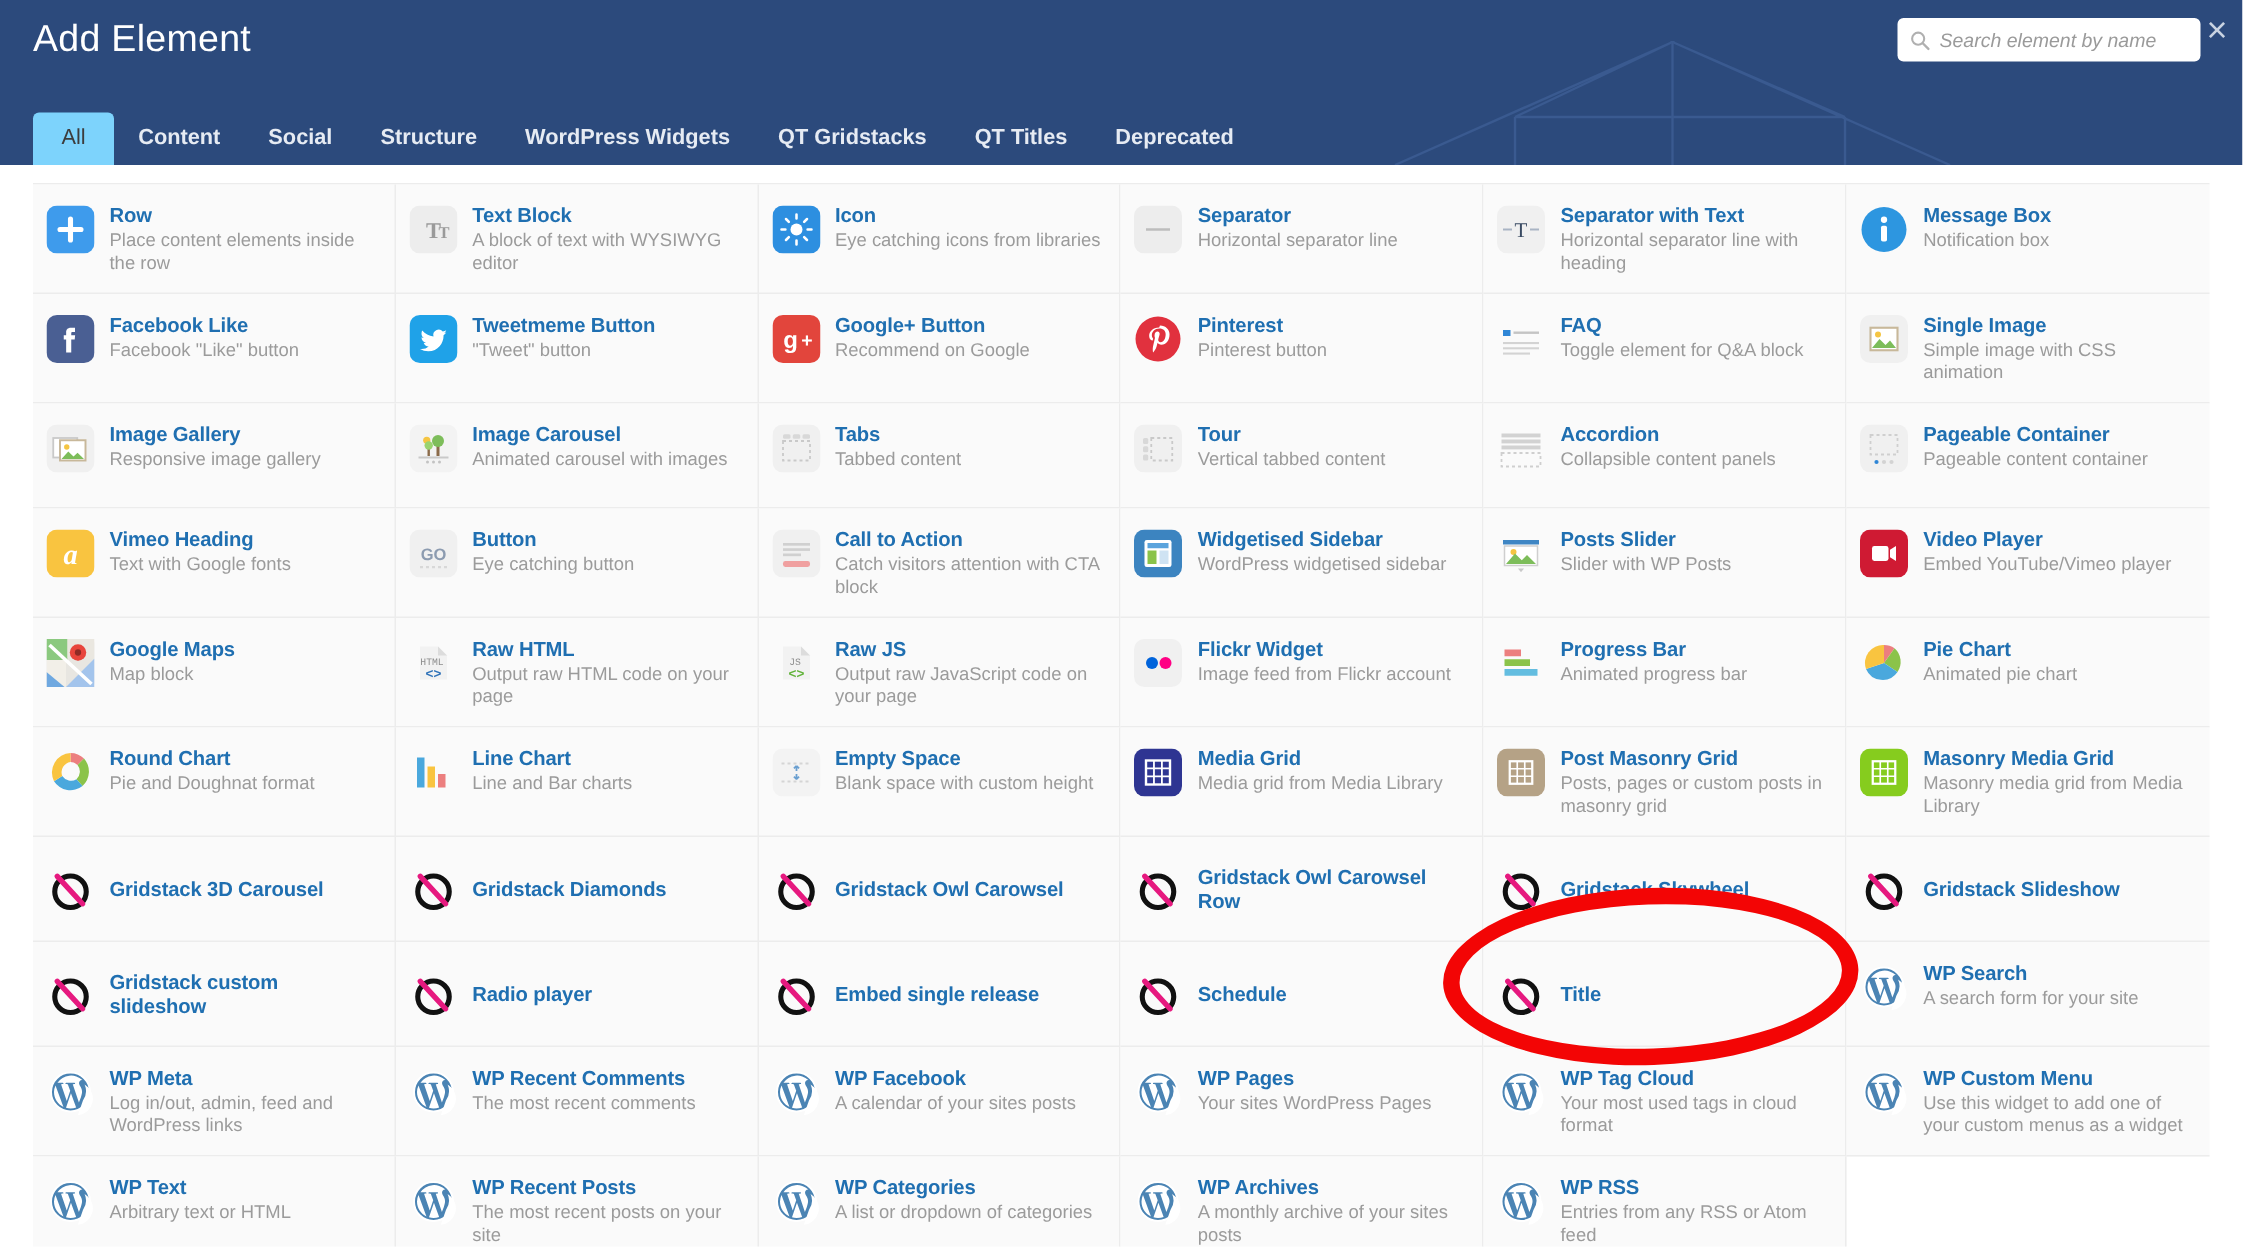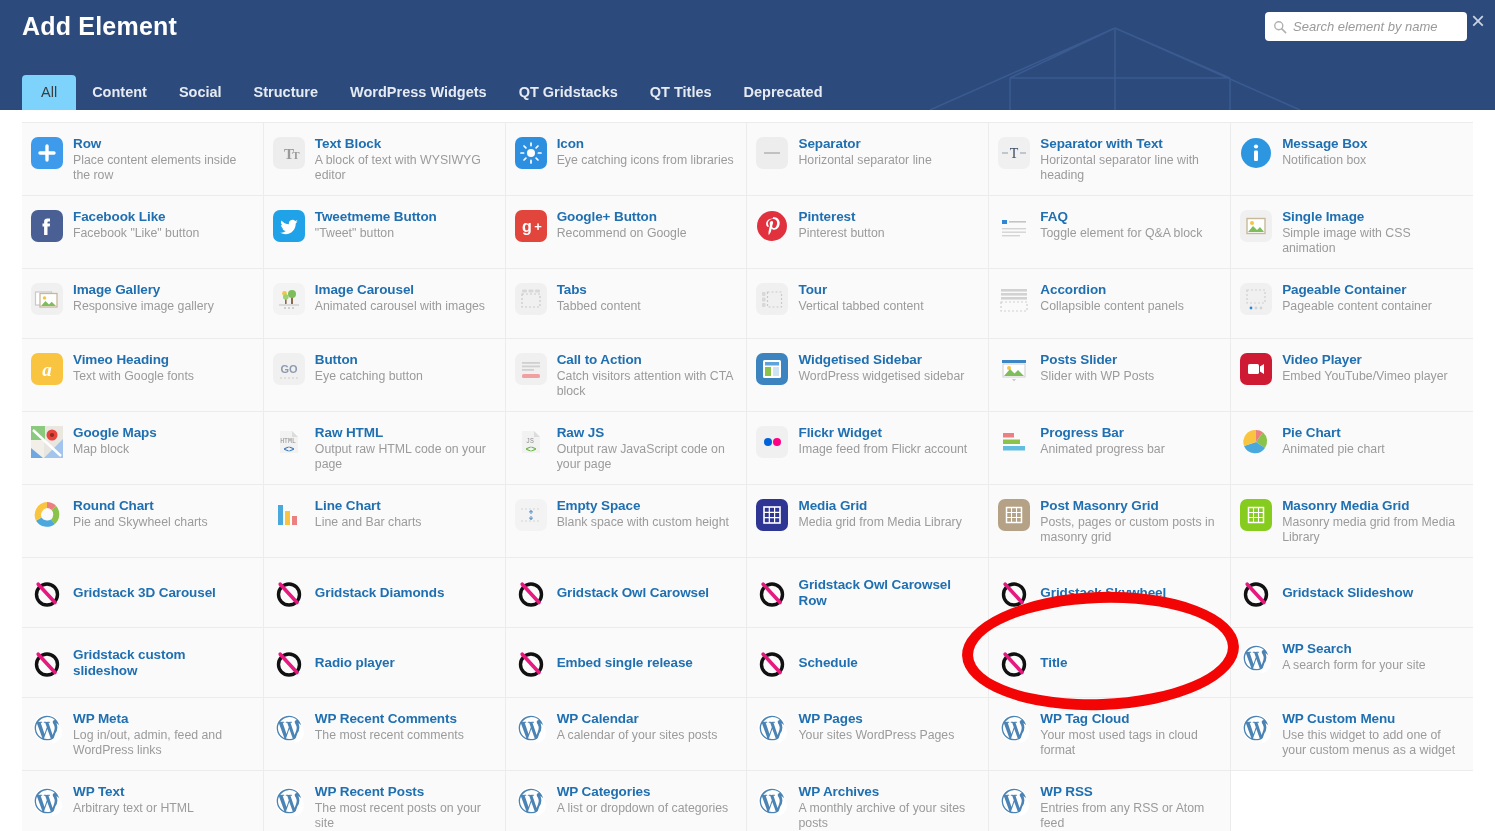--- a/index.html
+++ b/index.html
@@ -20,21 +20,21 @@
   }
   .header-pattern {
     position: absolute; inset: 0;
     pointer-events: none;
   }
   .header-title {
     position: absolute;
     left: 22px; top: 12px;
     color: #ffffff;
     font-size: 25px;
-    font-weight: 700;
+    font-weight: 400;
     letter-spacing: .2px;
   }
   .search-wrap {
     position: absolute;
     right: 28px; top: 12px;
     width: 202px; height: 29px;
     background: #ffffff;
     border-radius: 4px;
     display: flex;
     align-items: center;
@@ -607,21 +607,21 @@
           <div class="cell-icon">
             <svg viewBox="0 0 32 32" width="32" height="32">
               <path d="M16 3a13 13 0 0 1 9 3.7l-4.3 4.3A7 7 0 0 0 16 9z" fill="#ec7f7f"></path>
               <path d="M25 6.7A13 13 0 0 1 24 25l-4-4.5A7 7 0 0 0 20.7 11z" fill="#8bc34a"></path>
               <path d="M24 25a13 13 0 0 1-19-3.2l5.5-3.4A7 7 0 0 0 20 20.5z" fill="#4aa8dd"></path>
               <path d="M5 21.8A13 13 0 0 1 16 3v6a7 7 0 0 0-5.5 9.4z" fill="#f9c440"></path>
             </svg>
           </div>
           <div class="cell-text">
             <div class="cell-title">Round Chart</div>
-            <div class="cell-desc">Pie and Skywheel charts</div>
+            <div class="cell-desc">Pie and Doughnat format</div>
           </div>
         </div>
         <div class="cell">
           <div class="cell-icon">
             <svg viewBox="0 0 32 32" width="32" height="32">
               <rect x="5" y="6" width="5" height="20" fill="#4aa8dd"></rect>
               <rect x="12" y="12" width="5" height="14" fill="#f9c440"></rect>
               <rect x="19" y="17" width="5" height="9" fill="#ec7f7f"></rect>
             </svg>
           </div>
@@ -857,21 +857,21 @@
         </div>
         <div class="cell">
           <div class="cell-icon">
             <svg viewBox="0 0 32 32" width="32" height="32">
               <circle cx="16" cy="16" r="13" fill="#4b84b4"></circle>
               <circle cx="16" cy="16" r="13" fill="none" stroke="#fff" stroke-width="1.3"></circle>
               <path d="M5 16c0 4.4 2.6 8.2 6.3 10L6 11.6A10.9 10.9 0 0 0 5 16zM16 27c1.3 0 2.6-.2 3.8-.6l-.1-.2-3.4-9.3-3.3 9.6c1 .3 2 .5 3 .5zm1.5-16.2c.6 0 1.2-.1 1.2-.1.6 0 .5-.9-.1-.9 0 0-1.7.1-2.8.1-1 0-2.7-.1-2.7-.1-.6 0-.7.9 0 .9 0 0 .5.1 1.1.1l1.6 4.4-2.3 6.8-3.8-11.2c.6 0 1.2-.1 1.2-.1.6 0 .5-.9-.1-.9 0 0-1.7.1-2.8.1H7.3A11 11 0 0 1 23.9 8h-.3c-1.1 0-1.9 1-1.9 2 0 .9.5 1.7 1.1 2.6.4.8.9 1.8.9 3.2 0 1-.3 2.2-.8 3.8L21.6 23l-4.1-12.2zM25.4 11a10.9 10.9 0 0 1-1.1 10.6l-3.4 9.9A11 11 0 0 0 25.4 11z" fill="#fff"></path>
             </svg>
           </div>
           <div class="cell-text">
-            <div class="cell-title">WP Calendar</div>
+            <div class="cell-title">WP Facebook</div>
             <div class="cell-desc">A calendar of your sites posts</div>
           </div>
         </div>
         <div class="cell">
           <div class="cell-icon">
             <svg viewBox="0 0 32 32" width="32" height="32">
               <circle cx="16" cy="16" r="13" fill="#4b84b4"></circle>
               <circle cx="16" cy="16" r="13" fill="none" stroke="#fff" stroke-width="1.3"></circle>
               <path d="M5 16c0 4.4 2.6 8.2 6.3 10L6 11.6A10.9 10.9 0 0 0 5 16zM16 27c1.3 0 2.6-.2 3.8-.6l-.1-.2-3.4-9.3-3.3 9.6c1 .3 2 .5 3 .5zm1.5-16.2c.6 0 1.2-.1 1.2-.1.6 0 .5-.9-.1-.9 0 0-1.7.1-2.8.1-1 0-2.7-.1-2.7-.1-.6 0-.7.9 0 .9 0 0 .5.1 1.1.1l1.6 4.4-2.3 6.8-3.8-11.2c.6 0 1.2-.1 1.2-.1.6 0 .5-.9-.1-.9 0 0-1.7.1-2.8.1H7.3A11 11 0 0 1 23.9 8h-.3c-1.1 0-1.9 1-1.9 2 0 .9.5 1.7 1.1 2.6.4.8.9 1.8.9 3.2 0 1-.3 2.2-.8 3.8L21.6 23l-4.1-12.2zM25.4 11a10.9 10.9 0 0 1-1.1 10.6l-3.4 9.9A11 11 0 0 0 25.4 11z" fill="#fff"></path>
             </svg>

